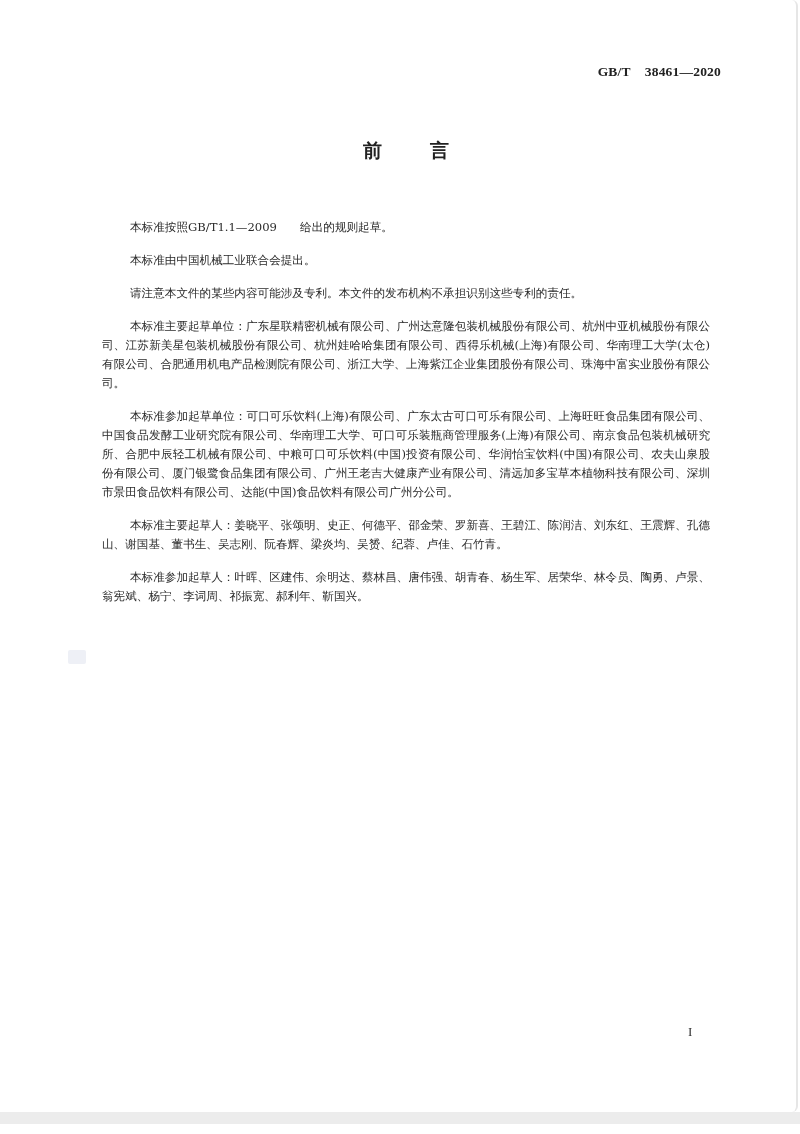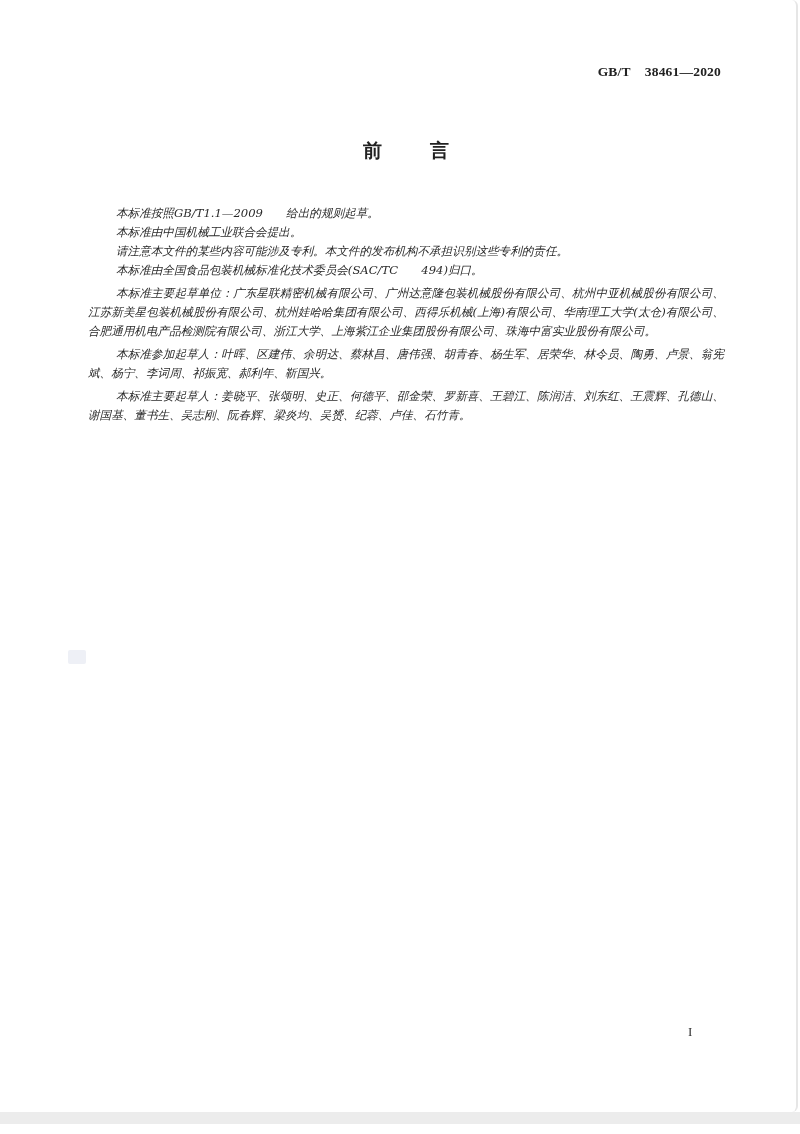--- a/index.html
+++ b/index.html
@@ -8,21 +8,21 @@
   .page { position:absolute; left:0; top:0; width:796px; height:1112px; background:#fff;
           border-right:2px solid #e6e6e6;border-radius:6px; }
   .bottom-strip { position:absolute; left:0; top:1112px; width:800px; height:12px; background:#ececec; }
   .header-code { position:absolute; right:75px; top:64px; font-family:"Liberation Serif",serif;
                  font-weight:bold; font-size:13.5px; color:#222; letter-spacing:0.2px; white-space:pre; }
   .title { position:absolute; left:6px; width:800px; top:138px; text-align:center; font-family:"DejaVu Sans",sans-serif;
            font-weight:bold; font-size:19px; color:#222; letter-spacing:0; }
   .title span { display:inline-block; }
   .title .gap { width:48px; }
   .body { position:absolute; left:88px; top:204px; width:636px; font-size:11.6px; line-height:19px; }
-  .para { text-indent:28px; margin:0; text-align:justify;font-style:italic; }
+  .para { text-indent:28px; margin:14px; text-align:justify; }
   .para.spaced { margin-top:4px; }
   .side-icon { position:absolute; left:68px; top:650px; width:18px; height:14px; background:#eef0f6;
                border-radius:2px; }
   .watermark { position:absolute; left:368px; top:994px; font-family:"DejaVu Sans",sans-serif; font-weight:bold;
                font-size:64px; color:#ececec; letter-spacing:3px; }
   .page-num { position:absolute; left:688px; top:1024px; font-family:"Liberation Serif",serif; font-size:13px; color:#333; }
 </style>
 </head>
 <body>
 
@@ -30,23 +30,23 @@
   <div class="header-code">GB/T    38461—2020</div>
 
   <div class="title">
     <span>前</span><span class="gap"></span><span>言</span>
   </div>
 
   <div class="body">
     <p class="para">本标准按照GB/T1.1—2009　　给出的规则起草。</p>
     <p class="para">本标准由中国机械工业联合会提出。</p>
     <p class="para">请注意本文件的某些内容可能涉及专利。本文件的发布机构不承担识别这些专利的责任。</p>
-    <p class="para">本标准由全国食品包装机械标准化技术委员会(SAC/TC　　494)归口。</p>
     <p class="para spaced">本标准主要起草单位：广东星联精密机械有限公司、广州达意隆包装机械股份有限公司、杭州中亚机械股份有限公司、江苏新美星包装机械股份有限公司、杭州娃哈哈集团有限公司、西得乐机械(上海)有限公司、华南理工大学(太仓)有限公司、合肥通用机电产品检测院有限公司、浙江大学、上海紫江企业集团股份有限公司、珠海中富实业股份有限公司。</p>
+    <p class="para spaced">本标准参加起草单位：可口可乐饮料(上海)有限公司、广东太古可口可乐有限公司、上海旺旺食品集团有限公司、中国食品发酵工业研究院有限公司、华南理工大学、可口可乐装瓶商管理服务(上海)有限公司、南京食品包装机械研究所、合肥中辰轻工机械有限公司、中粮可口可乐饮料(中国)投资有限公司、华润怡宝饮料(中国)有限公司、农夫山泉股份有限公司、厦门银鹭食品集团有限公司、广州王老吉大健康产业有限公司、清远加多宝草本植物科技有限公司、深圳市景田食品饮料有限公司、达能(中国)食品饮料有限公司广州分公司。</p>
+    <p class="para spaced">本标准主要起草人：姜晓平、张颂明、史正、何德平、邵金荣、罗新喜、王碧江、陈润洁、刘东红、王震辉、孔德山、谢国基、董书生、吴志刚、阮春辉、梁炎均、吴赟、纪蓉、卢佳、石竹青。</p>
     <p class="para spaced">本标准参加起草人：叶晖、区建伟、余明达、蔡林昌、唐伟强、胡青春、杨生军、居荣华、林令员、陶勇、卢景、翁宪斌、杨宁、李词周、祁振宽、郝利年、靳国兴。</p>
-    <p class="para spaced">本标准主要起草人：姜晓平、张颂明、史正、何德平、邵金荣、罗新喜、王碧江、陈润洁、刘东红、王震辉、孔德山、谢国基、董书生、吴志刚、阮春辉、梁炎均、吴赟、纪蓉、卢佳、石竹青。</p>
   </div>
 
   <div class="side-icon"></div>
 
   <div class="page-num">I</div>
 </div>
 <div class="bottom-strip"></div>
 
 </body></html>

